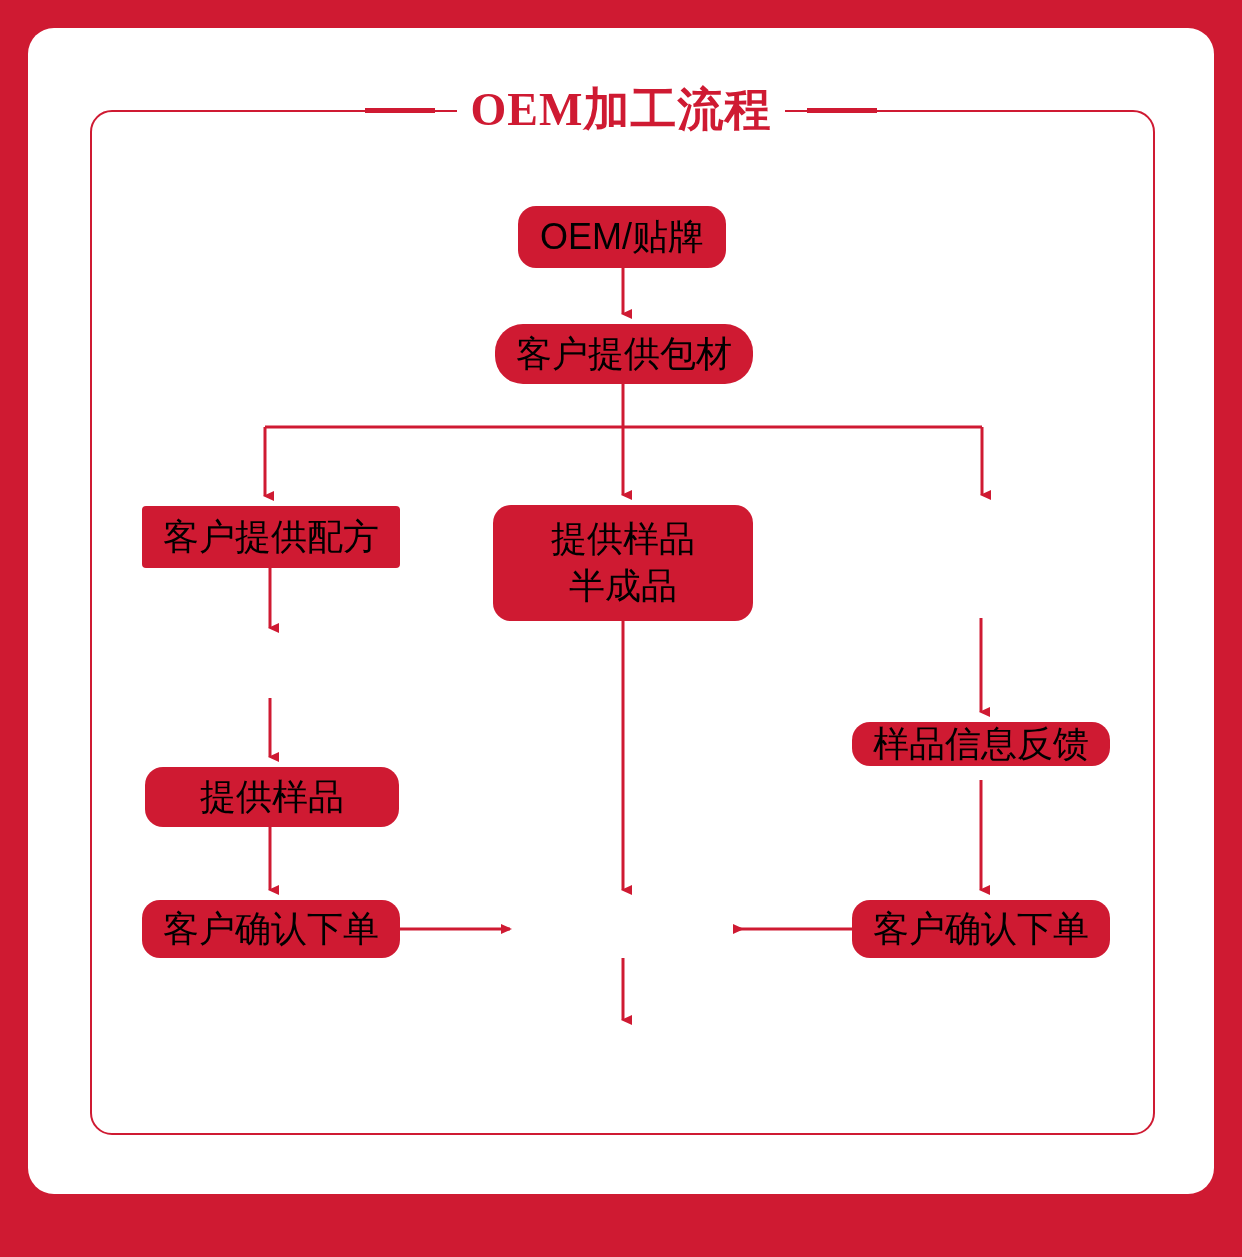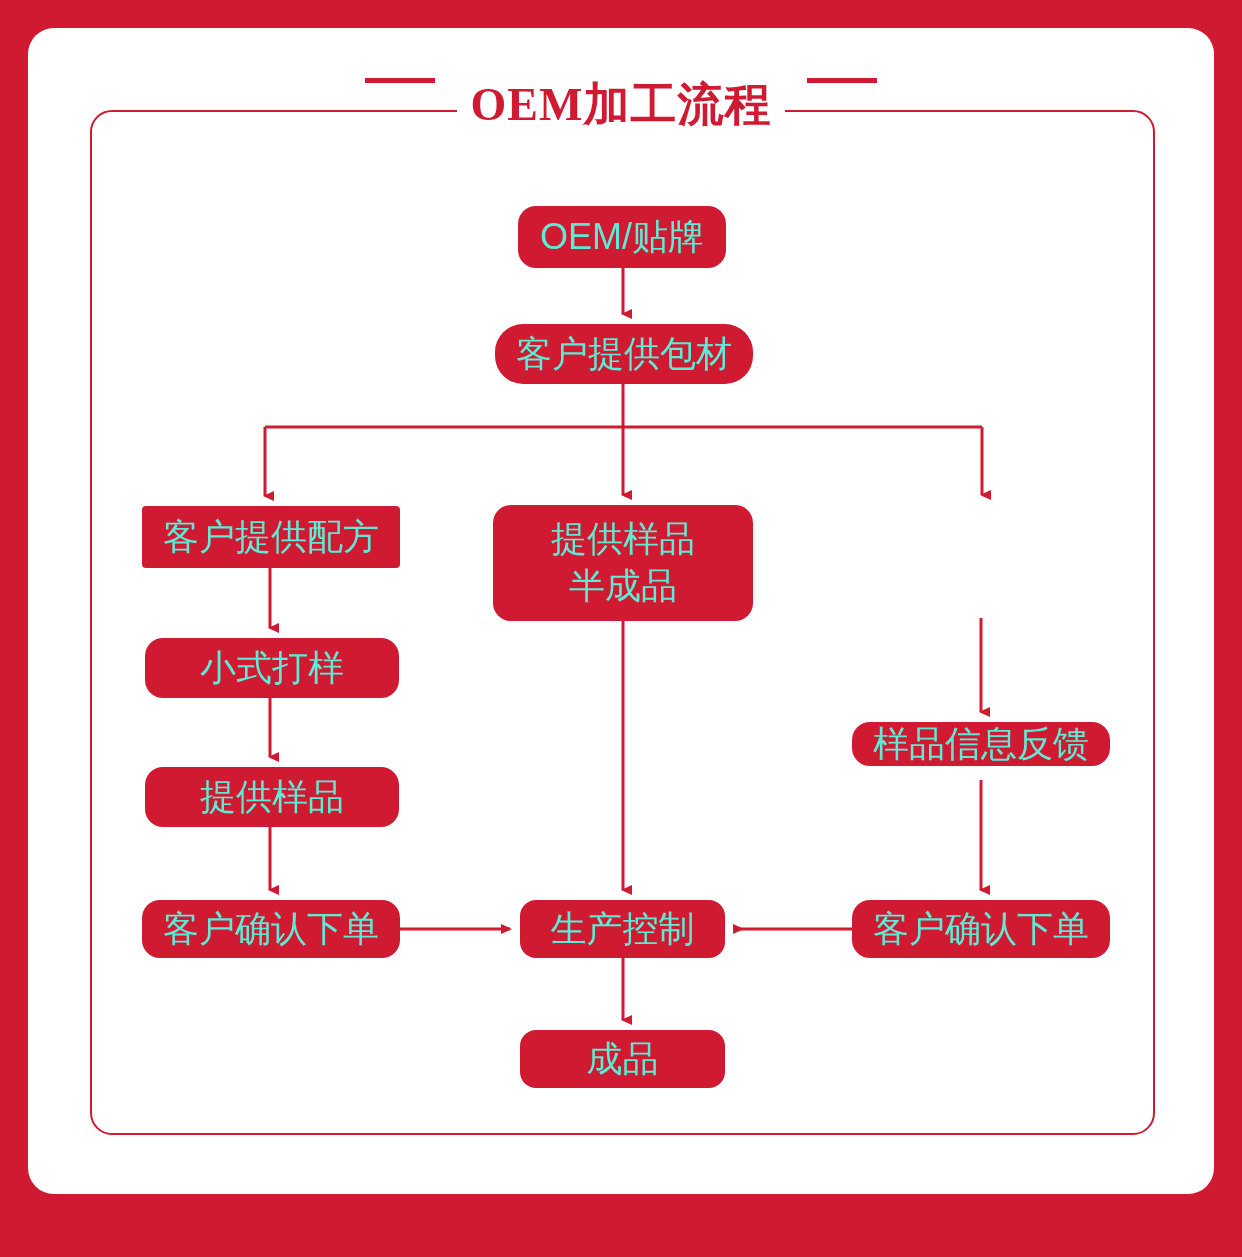--- a/index.html
+++ b/index.html
@@ -45,21 +45,21 @@
   }
 
   
   .title-wrap {
     position: absolute;
     left: 0;
     top: 78px;
     width: 1242px;
     height: 64px;
     display: flex;
-    align-items: flex-start;
+    align-items: center;
     justify-content: center;
     gap: 22px;
   }
   .title-rule {
     width: 70px;
     height: 5px;
     background: #cf1a32;
   }
   .title-text {
     font-family: "Liberation Serif", "DejaVu Serif", serif;
@@ -83,21 +83,21 @@
   }
   .flow svg {
     position: absolute;
     left: 0;
     top: 0;
   }
 
   .node {
     position: absolute;
     background: #cf1a32;
-    color: #5eead4;
+    color: #000000;
     border-radius: 16px;
     display: flex;
     align-items: center;
     justify-content: center;
     text-align: center;
     font-size: 36px;
     line-height: 1.22;
     box-sizing: border-box;
     padding: 4px 10px;
     white-space: pre-line;
@@ -182,28 +182,25 @@
     <div class="node" id="n-oem">OEM/贴牌</div>
 
     <div class="node" id="n-baocai">客户提供包材</div>
 
     <div class="node" id="n-peifang">客户提供配方</div>
 
     <div class="node two-line" id="n-banchengpin">提供样品
 半成品</div>
 
 
-    <div class="node" id="n-daying">小式打样</div>
 
     <div class="node" id="n-fankui">提供样品</div>
 
     <div class="node" id="n-xinxi">样品信息反馈</div>
 
     <div class="node" id="n-queren-l">客户确认下单</div>
 
     <div class="node" id="n-queren-r">客户确认下单</div>
 
-    <div class="node" id="n-shengchan">生产控制</div>
-
-    <div class="node" id="n-chengpin">成品</div>
+
 
   </div>
 </div>
 
 </body></html>

